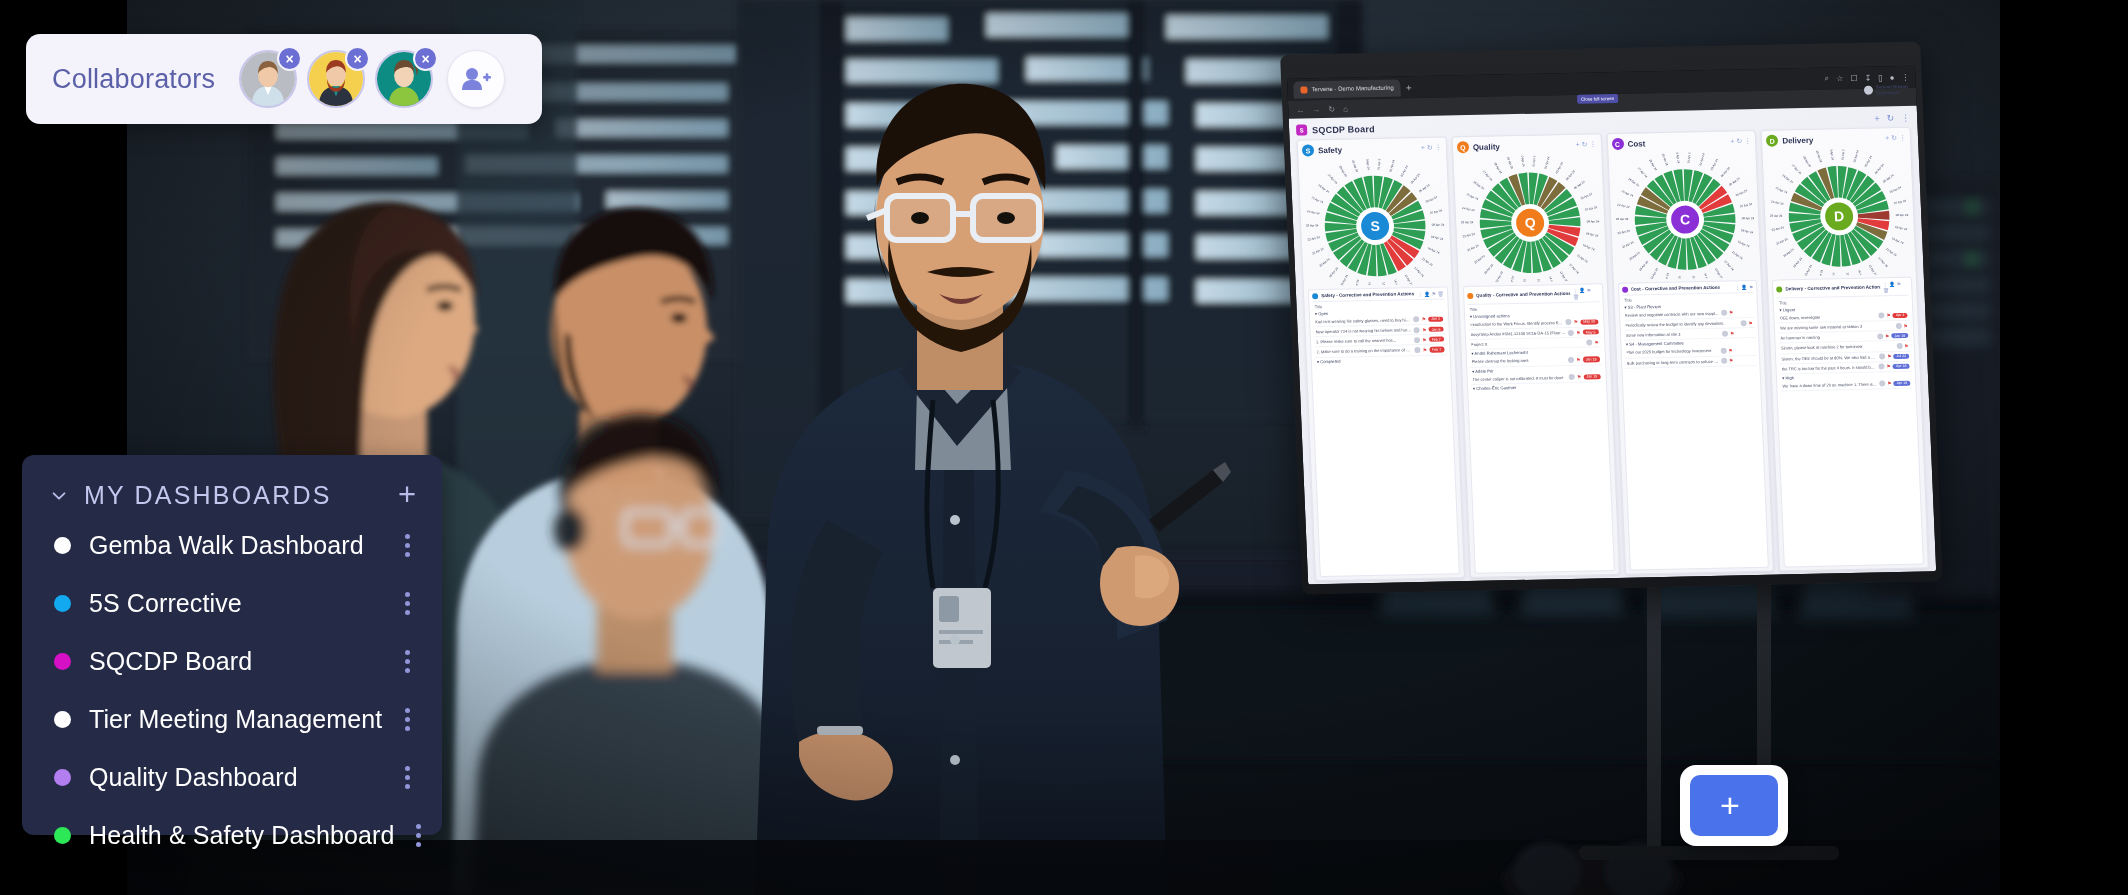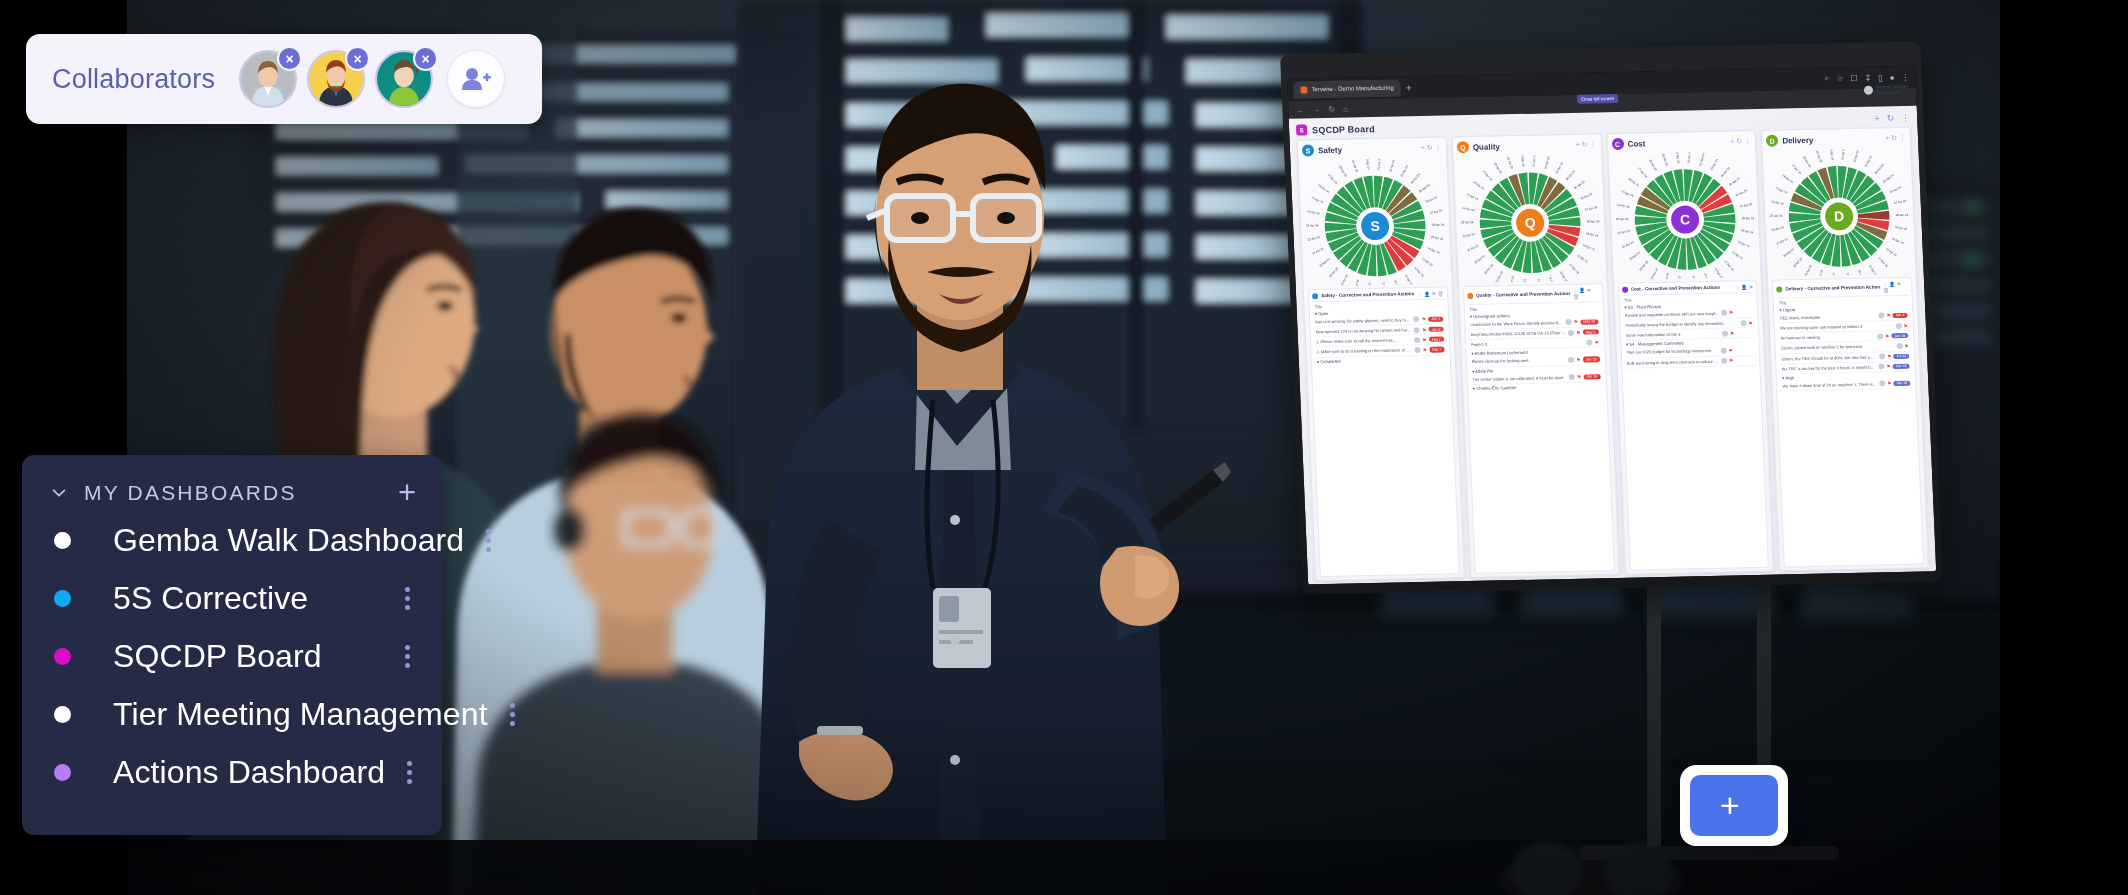--- a/index.html
+++ b/index.html
@@ -91,21 +91,21 @@
     z-index: 30;
   }
   .sb-head {
     display: flex; align-items: center;
     padding: 6px 26px 6px 28px;
     gap: 16px;
   }
   .sb-head .chev { color: #b9bde8; width: 18px; height: 18px; flex:0 0 auto;}
   .sb-head .ttl {
     flex: 1;
-    font-size: 21px;
+    font-size: 25px;
     letter-spacing: 2.2px;
     color: #c3c7ee;
     text-transform: uppercase;
     white-space: nowrap;
   }
   .sb-head .plus {
     color: #b6bbe9; font-size: 31px; line-height: 0.6;
     font-weight: 300; cursor: pointer;
   }
   .sb-item {
@@ -113,24 +113,23 @@
     height: 58px;
     padding: 0 28px 0 32px;
     gap: 18px;
   }
   .sb-item .dot {
     width: 17px; height: 17px; border-radius: 50%; flex: 0 0 auto;
   }
   .sb-item .nm {
     flex: 1;
     color: #ffffff;
-    font-size: 32px;
+    font-size: 25px;
     white-space: nowrap;
     letter-spacing: .1px;
-    margin-left: 24px;
   }
   .kebab { display: flex; flex-direction: column; gap: 4px; padding: 4px; }
   .kebab i { width: 5px; height: 5px; border-radius: 50%; background: #9096d8; display:block;}
 
   
   #createwrap {
     position: absolute;
     left: 1680px;
     top: 765px;
     padding: 10px;
@@ -1132,21 +1131,30 @@
           <span class="dot" style="background:#ffffff"></span>
           <span class="nm">Tier Meeting Management</span>
           <span class="kebab">
             <i></i>
             <i></i>
             <i></i>
           </span>
         </div>
         <div class="sb-item">
           <span class="dot" style="background:#b37ef0"></span>
-          <span class="nm">Actions Dashboard</span>
+          <span class="nm">Quality Dashboard</span>
+          <span class="kebab">
+            <i></i>
+            <i></i>
+            <i></i>
+          </span>
+        </div>
+        <div class="sb-item">
+          <span class="dot" style="background:#2ce857"></span>
+          <span class="nm">Health &amp; Safety Dashboard</span>
           <span class="kebab">
             <i></i>
             <i></i>
             <i></i>
           </span>
         </div>
       </div>
   </div>
 
   <div id="createwrap">

